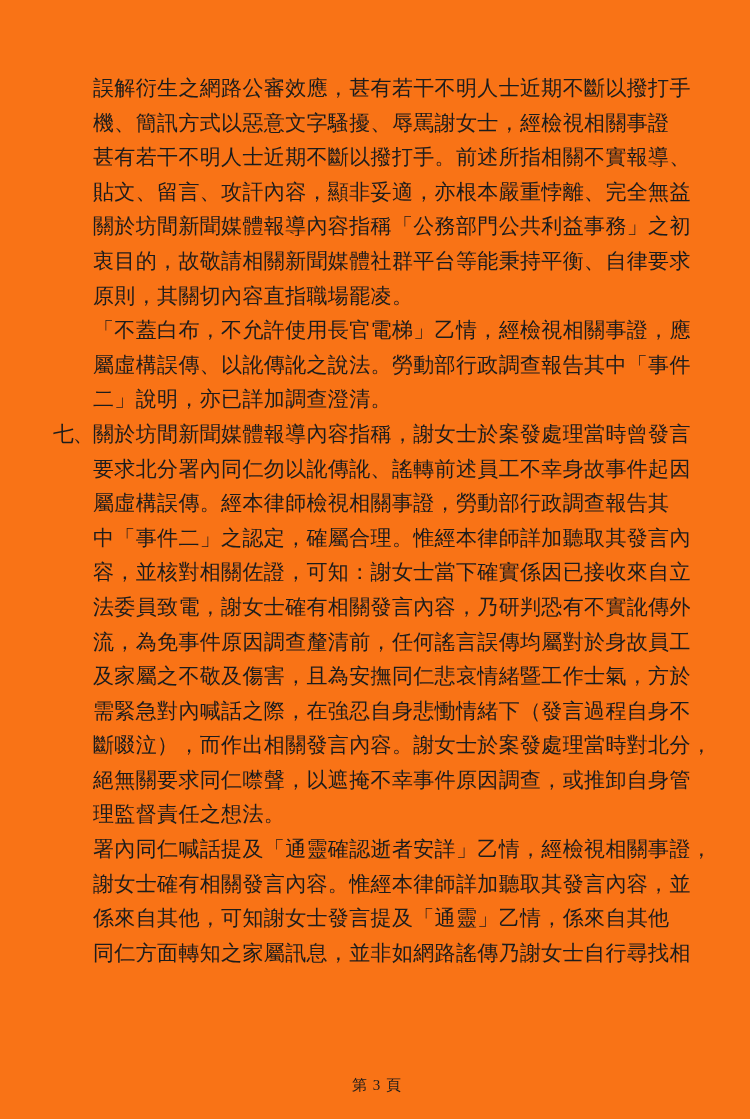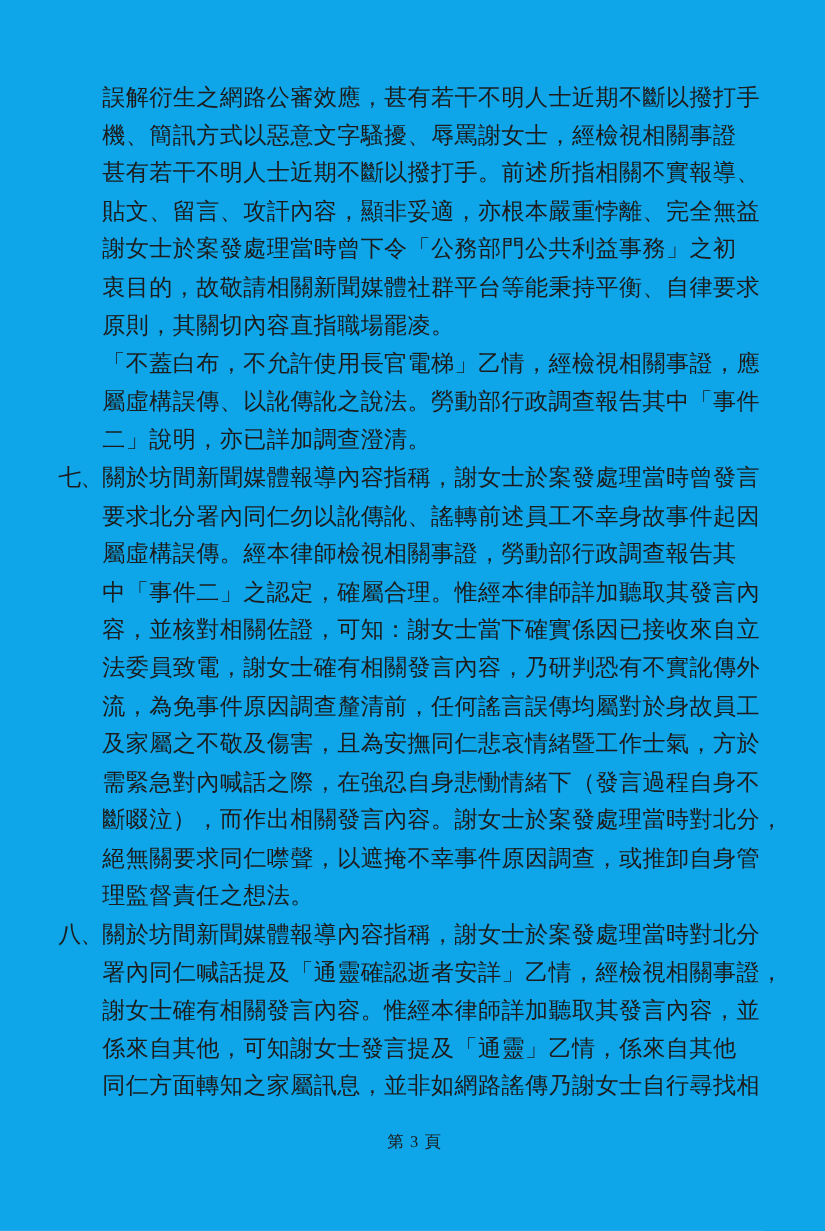--- a/index.html
+++ b/index.html
@@ -33,37 +33,37 @@
   .marker {
     display: inline-block;
     width: 40px;
     letter-spacing: -1px;
     vertical-align: top;
   }
   .footer {
     position: absolute;
     left: 53px;
     width: 648px;
-    top: 1029px;
+    top: 1076px;
     text-align: center;
     font-size: 15px;
     letter-spacing: 1px;
   }
 </style>
 </head>
 <body>
 
-<div class="page" style="background: #0ea5e9; color: rgb(28, 28, 28);">
+<div class="page" style="background: #f97316; color: rgb(28, 28, 28);">
   <div class="content">
       <div class="block">
         <div class="line"><span class="marker"></span><span>誤解衍生之網路公審效應，甚有若干不明人士近期不斷以撥打手</span></div>
         <div class="line"><span class="marker"></span><span>機、簡訊方式以惡意文字騷擾、辱罵謝女士，經檢視相關事證</span></div>
         <div class="line"><span class="marker"></span><span>甚有若干不明人士近期不斷以撥打手。前述所指相關不實報導、</span></div>
         <div class="line"><span class="marker"></span><span>貼文、留言、攻訐內容，顯非妥適，亦根本嚴重悖離、完全無益</span></div>
-        <div class="line"><span class="marker"></span><span>謝女士於案發處理當時曾下令「公務部門公共利益事務」之初</span></div>
+        <div class="line"><span class="marker"></span><span>關於坊間新聞媒體報導內容指稱「公務部門公共利益事務」之初</span></div>
         <div class="line"><span class="marker"></span><span>衷目的，故敬請相關新聞媒體社群平台等能秉持平衡、自律要求</span></div>
         <div class="line"><span class="marker"></span><span>原則，其關切內容直指職場罷凌。</span></div>
       </div>
       <div class="block">
         <div class="line"><span class="marker"></span><span>「不蓋白布，不允許使用長官電梯」乙情，經檢視相關事證，應</span></div>
         <div class="line"><span class="marker"></span><span>屬虛構誤傳、以訛傳訛之說法。勞動部行政調查報告其中「事件</span></div>
         <div class="line"><span class="marker"></span><span>二」說明，亦已詳加調查澄清。</span></div>
       </div>
       <div class="block">
         <div class="line"><span class="marker">七、</span><span>關於坊間新聞媒體報導內容指稱，謝女士於案發處理當時曾發言</span></div>
@@ -73,21 +73,20 @@
         <div class="line"><span class="marker"></span><span>容，並核對相關佐證，可知：謝女士當下確實係因已接收來自立</span></div>
         <div class="line"><span class="marker"></span><span>法委員致電，謝女士確有相關發言內容，乃研判恐有不實訛傳外</span></div>
         <div class="line"><span class="marker"></span><span>流，為免事件原因調查釐清前，任何謠言誤傳均屬對於身故員工</span></div>
         <div class="line"><span class="marker"></span><span>及家屬之不敬及傷害，且為安撫同仁悲哀情緒暨工作士氣，方於</span></div>
         <div class="line"><span class="marker"></span><span>需緊急對內喊話之際，在強忍自身悲慟情緒下（發言過程自身不</span></div>
         <div class="line"><span class="marker"></span><span>斷啜泣），而作出相關發言內容。謝女士於案發處理當時對北分，</span></div>
         <div class="line"><span class="marker"></span><span>絕無關要求同仁噤聲，以遮掩不幸事件原因調查，或推卸自身管</span></div>
         <div class="line"><span class="marker"></span><span>理監督責任之想法。</span></div>
       </div>
       <div class="block">
-        <div class="line"><span class="marker">八、</span><span>關於坊間新聞媒體報導內容指稱，謝女士於案發處理當時對北分</span></div>
         <div class="line"><span class="marker"></span><span>署內同仁喊話提及「通靈確認逝者安詳」乙情，經檢視相關事證，</span></div>
         <div class="line"><span class="marker"></span><span>謝女士確有相關發言內容。惟經本律師詳加聽取其發言內容，並</span></div>
         <div class="line"><span class="marker"></span><span>係來自其他，可知謝女士發言提及「通靈」乙情，係來自其他</span></div>
         <div class="line"><span class="marker"></span><span>同仁方面轉知之家屬訊息，並非如網路謠傳乃謝女士自行尋找相</span></div>
       </div>
     </div>
   <div class="footer">第 3 頁</div>
 </div>
 
 </body></html>

